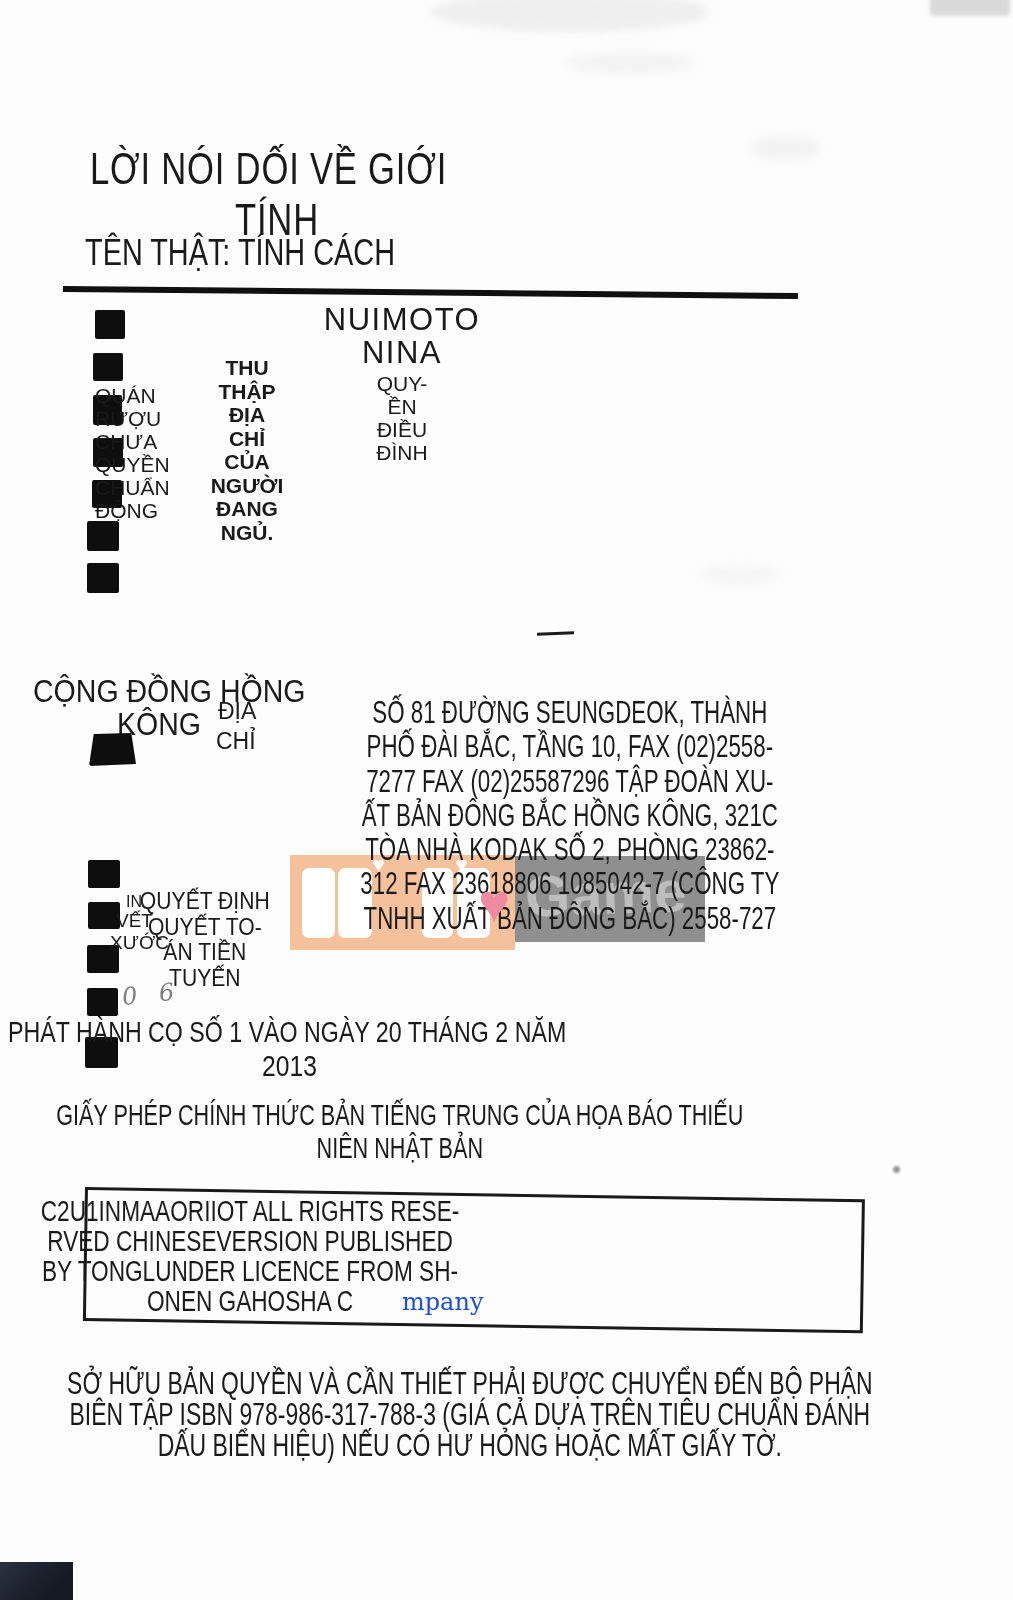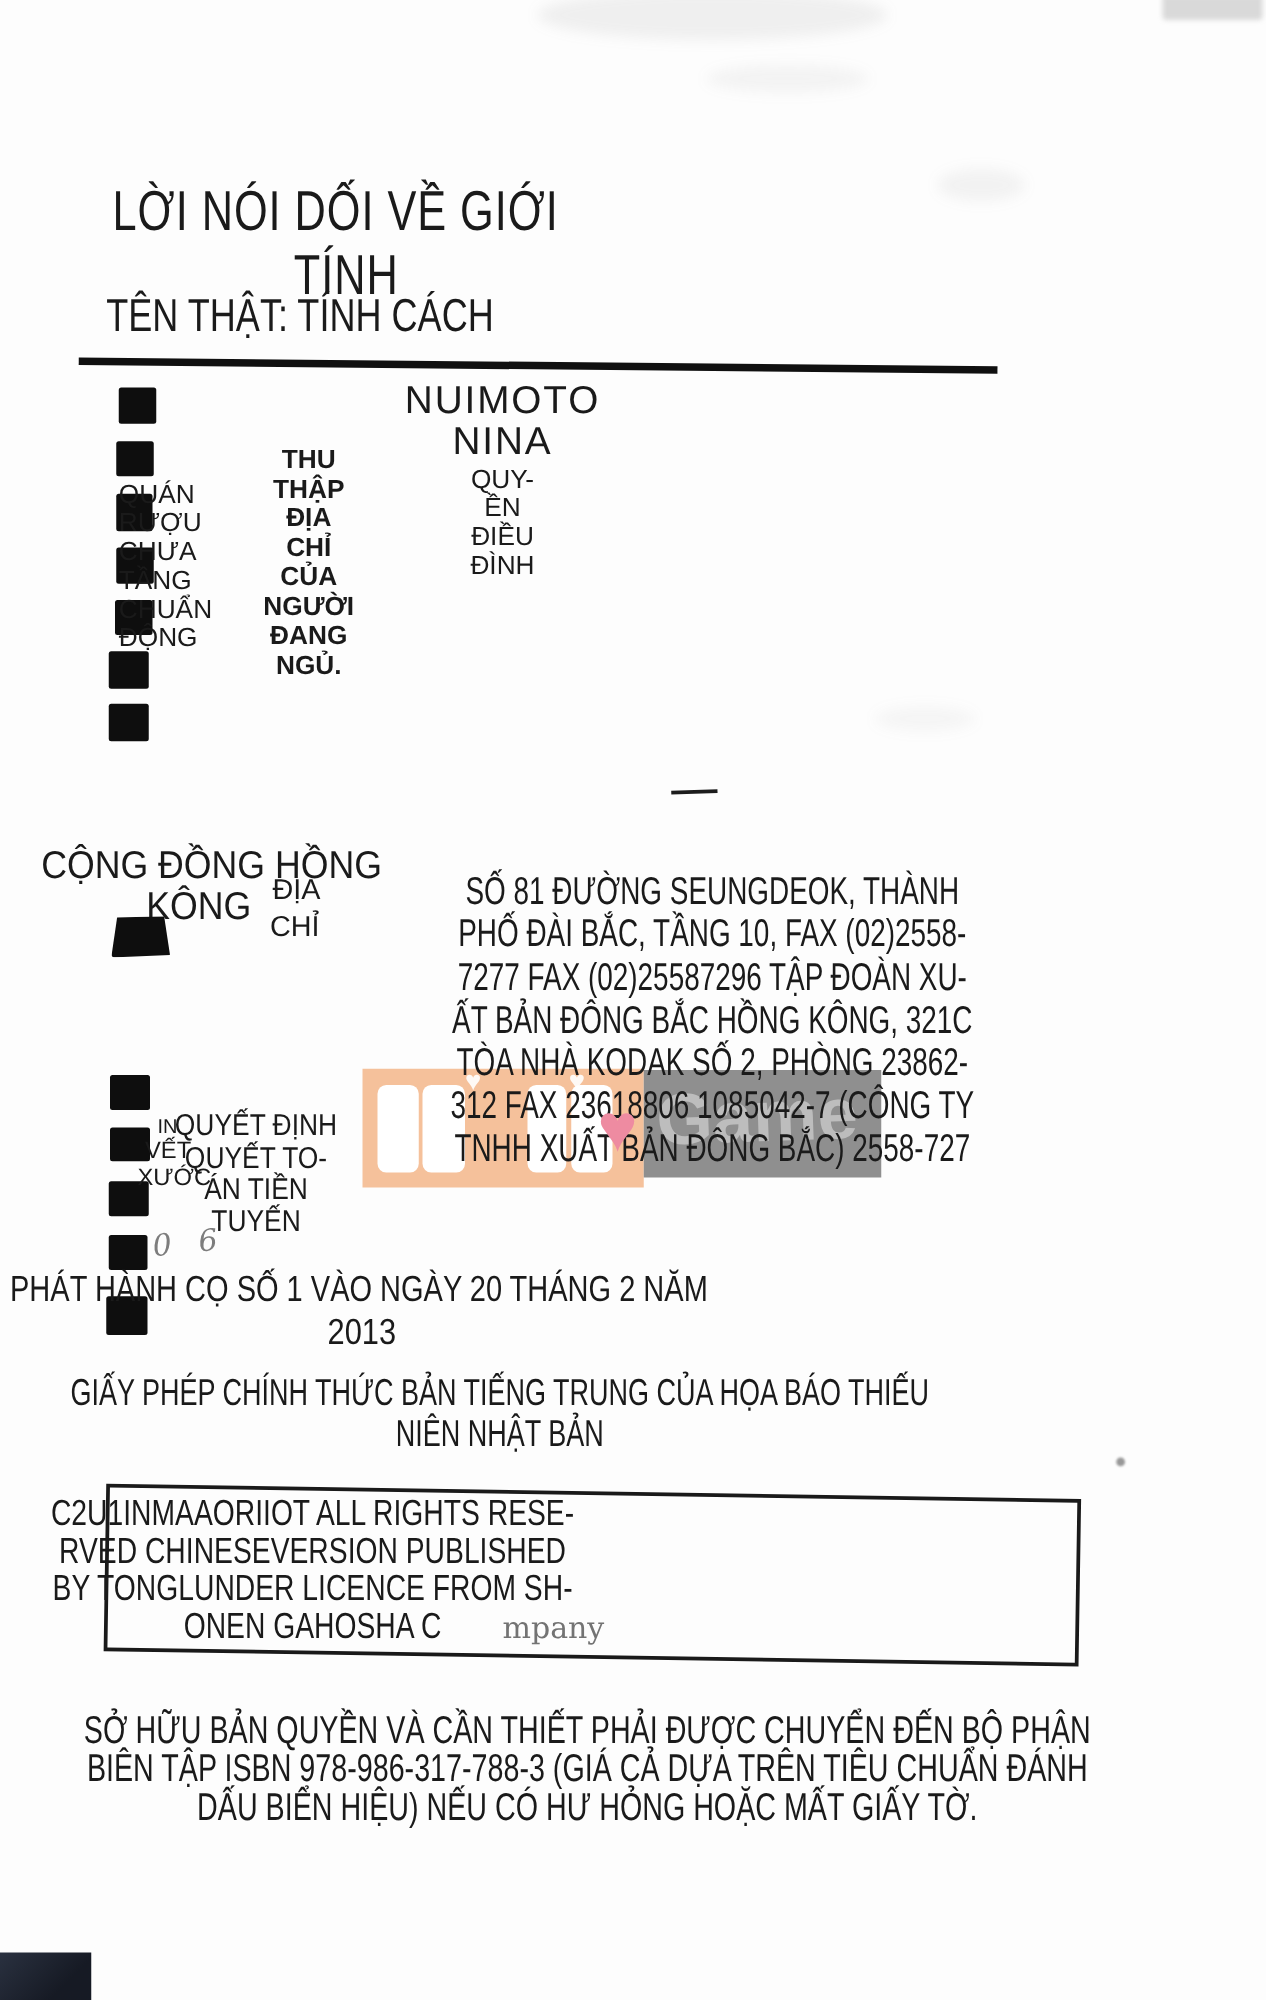--- a/index.html
+++ b/index.html
@@ -36,21 +36,21 @@
   <div class="blk" style="left:93px;top:395px;width:29px;height:30px;"></div>
   <div class="blk" style="left:93px;top:438px;width:30px;height:29px;"></div>
   <div class="blk" style="left:92px;top:480px;width:30px;height:28px;"></div>
   <div class="blk" style="left:87px;top:521px;width:32px;height:30px;"></div>
   <div class="blk" style="left:87px;top:563px;width:32px;height:30px;"></div>
 
   <div class="grp" style="left:95px;top:384px;width:92px;text-align:left;font-size:21px;line-height:23px;">
     <div>QUÁN</div>
     <div>RƯỢU</div>
     <div>CHƯA</div>
-    <div>TẦNG</div>
+    <div>QUYỀN</div>
     <div>CHUẨN</div>
     <div>ĐỘNG</div>
   </div>
 
   <div class="grp" style="left:197px;top:356px;width:100px;text-align:center;font-size:21px;line-height:23.5px;font-weight:bold;">
     <div>THU</div>
     <div>THẬP</div>
     <div>ĐỊA</div>
     <div>CHỈ</div>
     <div>CỦA</div>
@@ -123,21 +123,21 @@
     <div>GIẤY PHÉP CHÍNH THỨC BẢN TIẾNG TRUNG CỦA HỌA BÁO THIẾU</div>
     <div>NIÊN NHẬT BẢN</div>
   </div>
 
   <div class="grp" style="left:25px;top:1196px;width:577px;text-align:center;font-size:29px;line-height:30px;transform:scaleX(.78);transform-origin:0 0;z-index:2;">
     <div>C2U1INMAAORIIOT ALL RIGHTS RESE-</div>
     <div>RVED CHINESEVERSION PUBLISHED</div>
     <div>BY TONGLUNDER LICENCE FROM SH-</div>
     <div>ONEN GAHOSHA C</div>
   </div>
-  <div class="t" style="left:402px;top:1288px;font-size:24px;font-family:'DejaVu Serif',serif;color:#737373;z-index:2;">mpany</div>
+  <div class="t" style="left:402px;top:1288px;font-size:24px;font-family:'DejaVu Serif',serif;color:#1d4ed8;z-index:2;">mpany</div>
 
   <div style="position:absolute;left:85px;top:1187px;width:774px;height:128px;border:3px solid #1a1a1a;transform:rotate(.9deg);transform-origin:0 0;z-index:3;background:transparent;"></div>
 
   <div class="grp" style="left:14px;top:1368px;width:1232px;text-align:center;font-size:31px;line-height:31px;transform:scaleX(.74);transform-origin:0 0;">
     <div>SỞ HỮU BẢN QUYỀN VÀ CẦN THIẾT PHẢI ĐƯỢC CHUYỂN ĐẾN BỘ PHẬN</div>
     <div>BIÊN TẬP ISBN 978-986-317-788-3 (GIÁ CẢ DỰA TRÊN TIÊU CHUẨN ĐÁNH</div>
     <div>DẤU BIỂN HIỆU) NẾU CÓ HƯ HỎNG HOẶC MẤT GIẤY TỜ.</div>
   </div>
 
   <div style="position:absolute;left:0;top:1562px;width:73px;height:38px;background:linear-gradient(135deg,#2a3140 0%,#161a24 70%);"></div>

